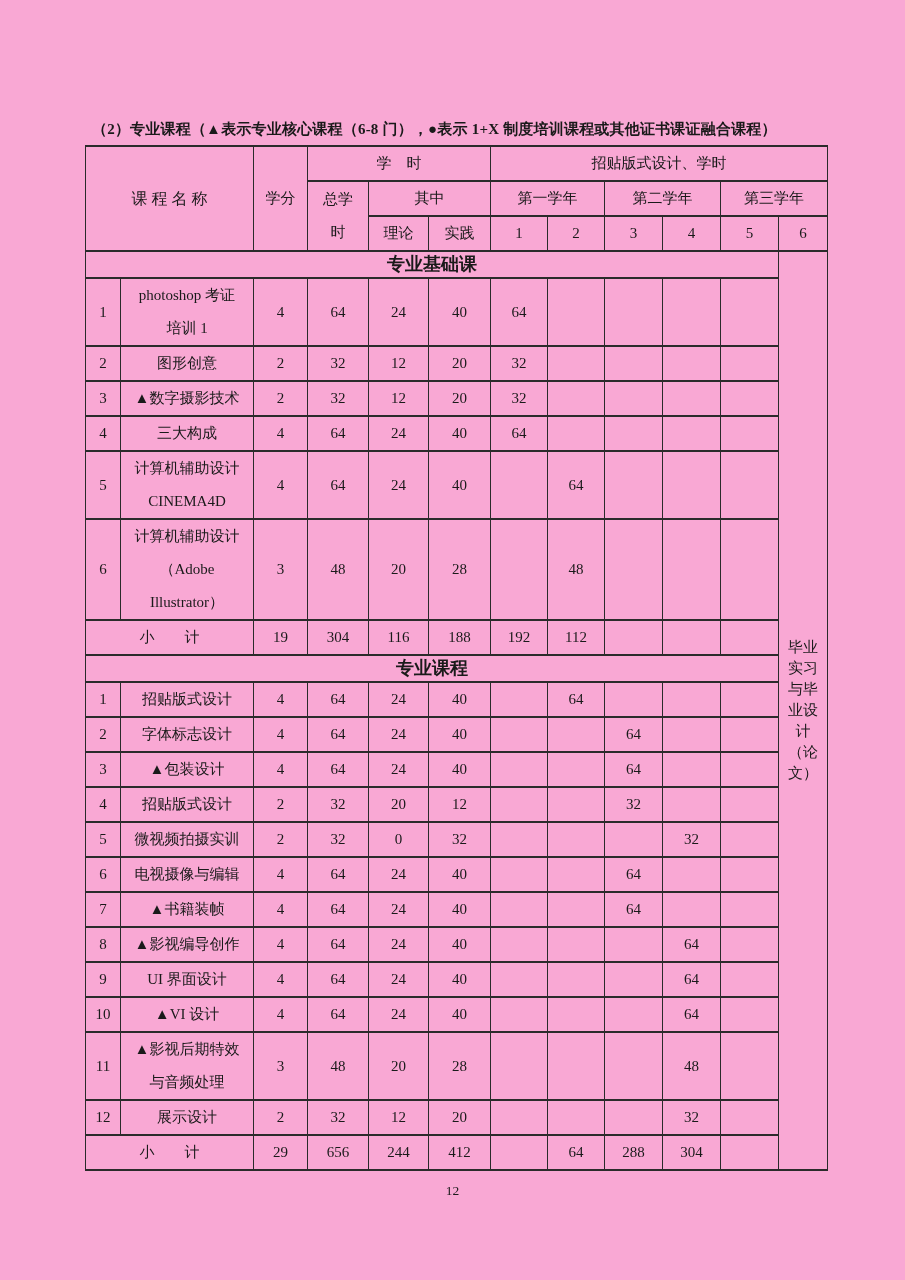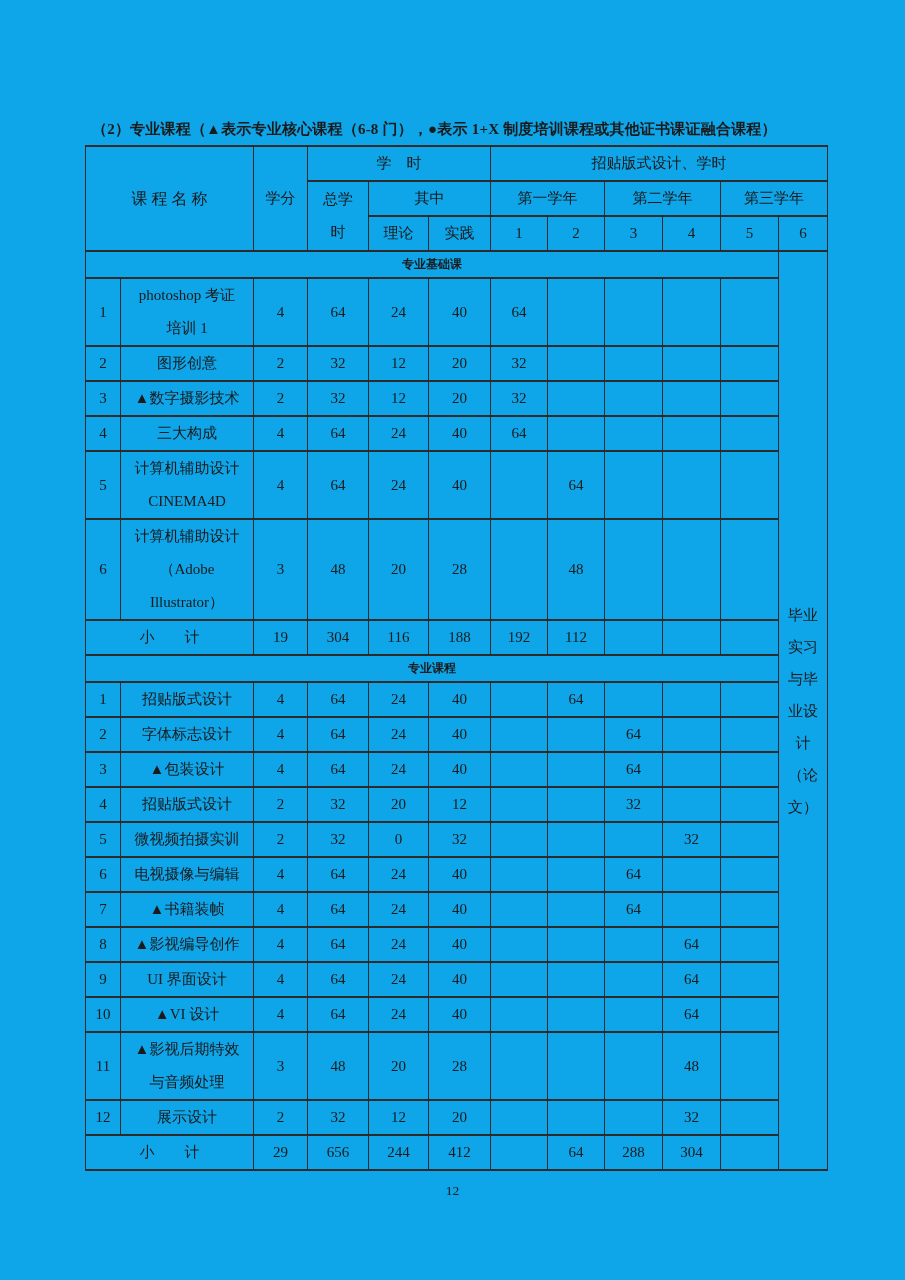--- a/index.html
+++ b/index.html
@@ -3,21 +3,21 @@
 <meta charset="utf-8">
 <style>
   html, body { margin:0; padding:0; }
   body {
     width:905px; height:1280px;
     background:#ffffff;
     font-family:"Liberation Serif","DejaVu Serif",serif;
     color:#1a1a1a;
     position:relative;
   }
-  .page { position:absolute; inset:0; background:#0ea5e9;padding-left:46px; }
+  .page { position:absolute; inset:0; background:#f9a8d4;padding-left:46px; }
 
   .doc-title {
     position:absolute; left:92px; top:120px;
     font-size:15px; font-weight:bold; white-space:nowrap;
     letter-spacing:0.2px;
   }
 
   table.curriculum {
     position:absolute; left:85px; top:145px;
     width:742px;
@@ -31,25 +31,25 @@
     vertical-align:middle;
     font-size:15px;
     line-height:33px;
     padding:0;
     overflow:hidden;
   }
   thead tr { height:33px; }
   .pre { white-space:pre-line; }
   .name-cell { white-space:pre-line; }
   tr.section-row { height:27px; }
-  .section-title { font-weight:bold; font-size:12px; line-height:25px; }
+  .section-title { font-weight:bold; font-size:18px; line-height:25px; }
   .grad-cell {
     white-space:pre-line;
     font-size:15px;
-    line-height:32px;
+    line-height:21px;
     vertical-align:middle;
   }
   .page-number {
     position:absolute; left:0; right:0; top:1183px;
     text-align:center; font-size:13.5px;
   }
 </style>
 </head>
 <body>
 

